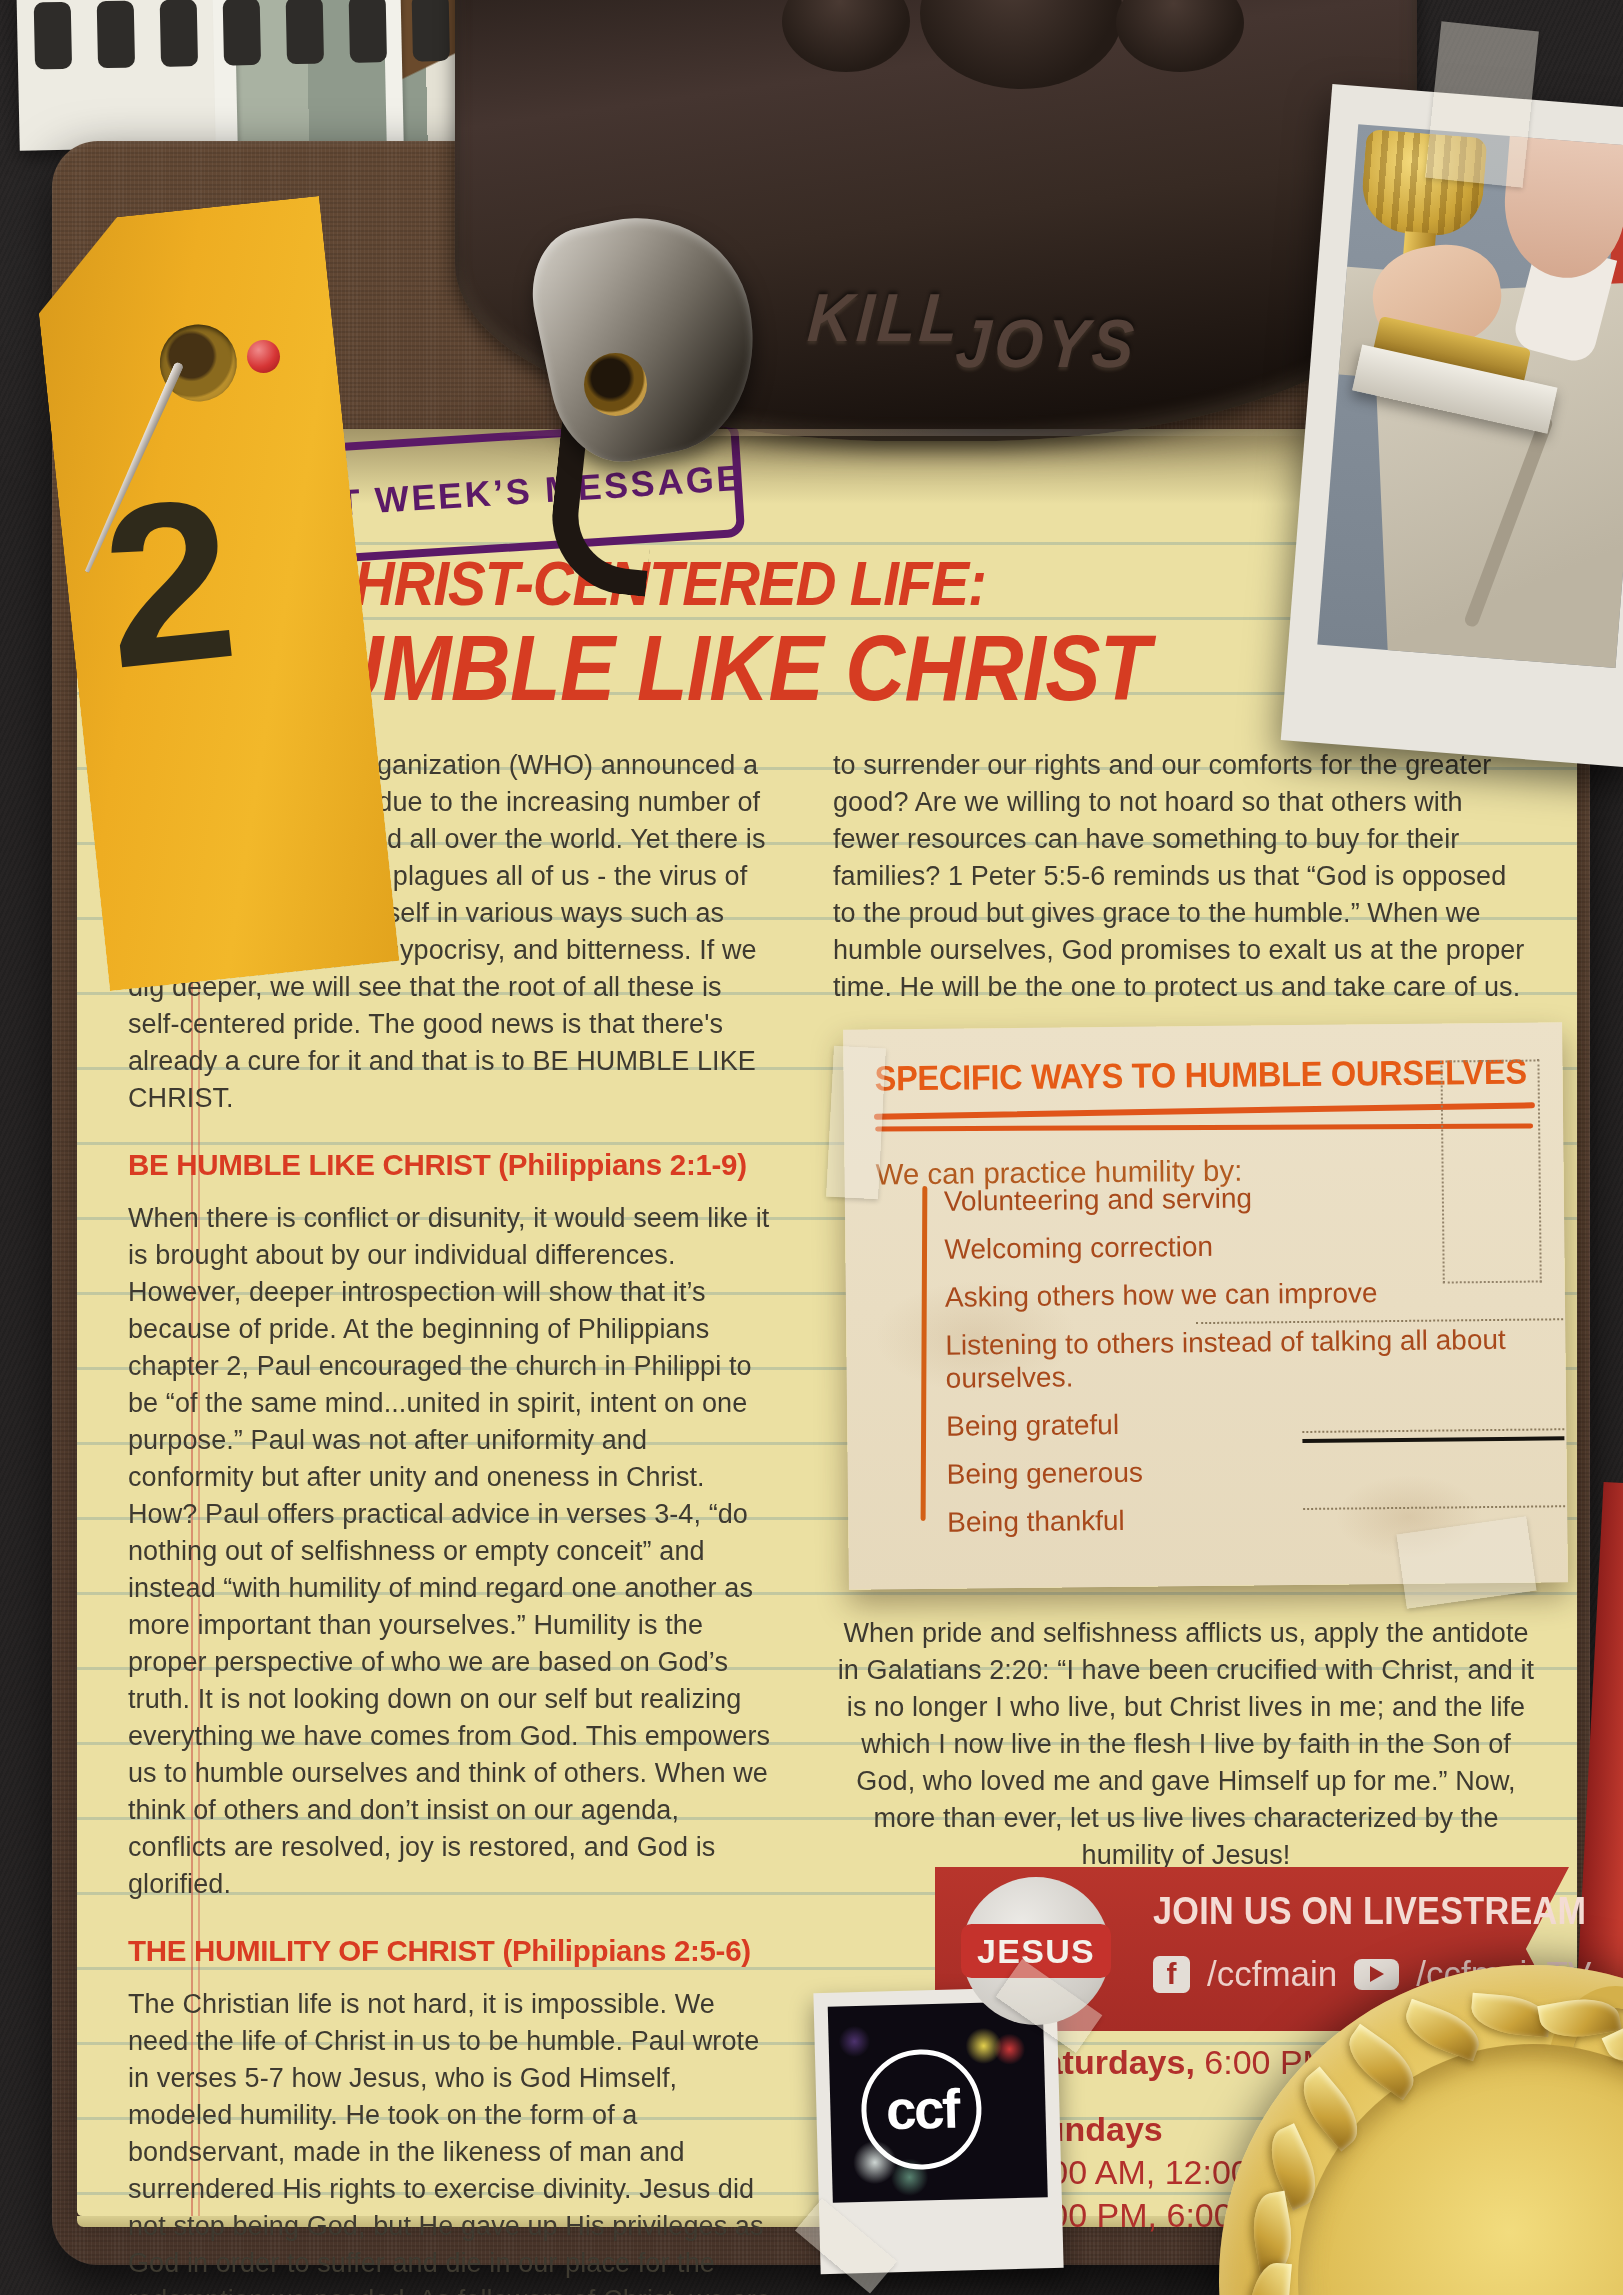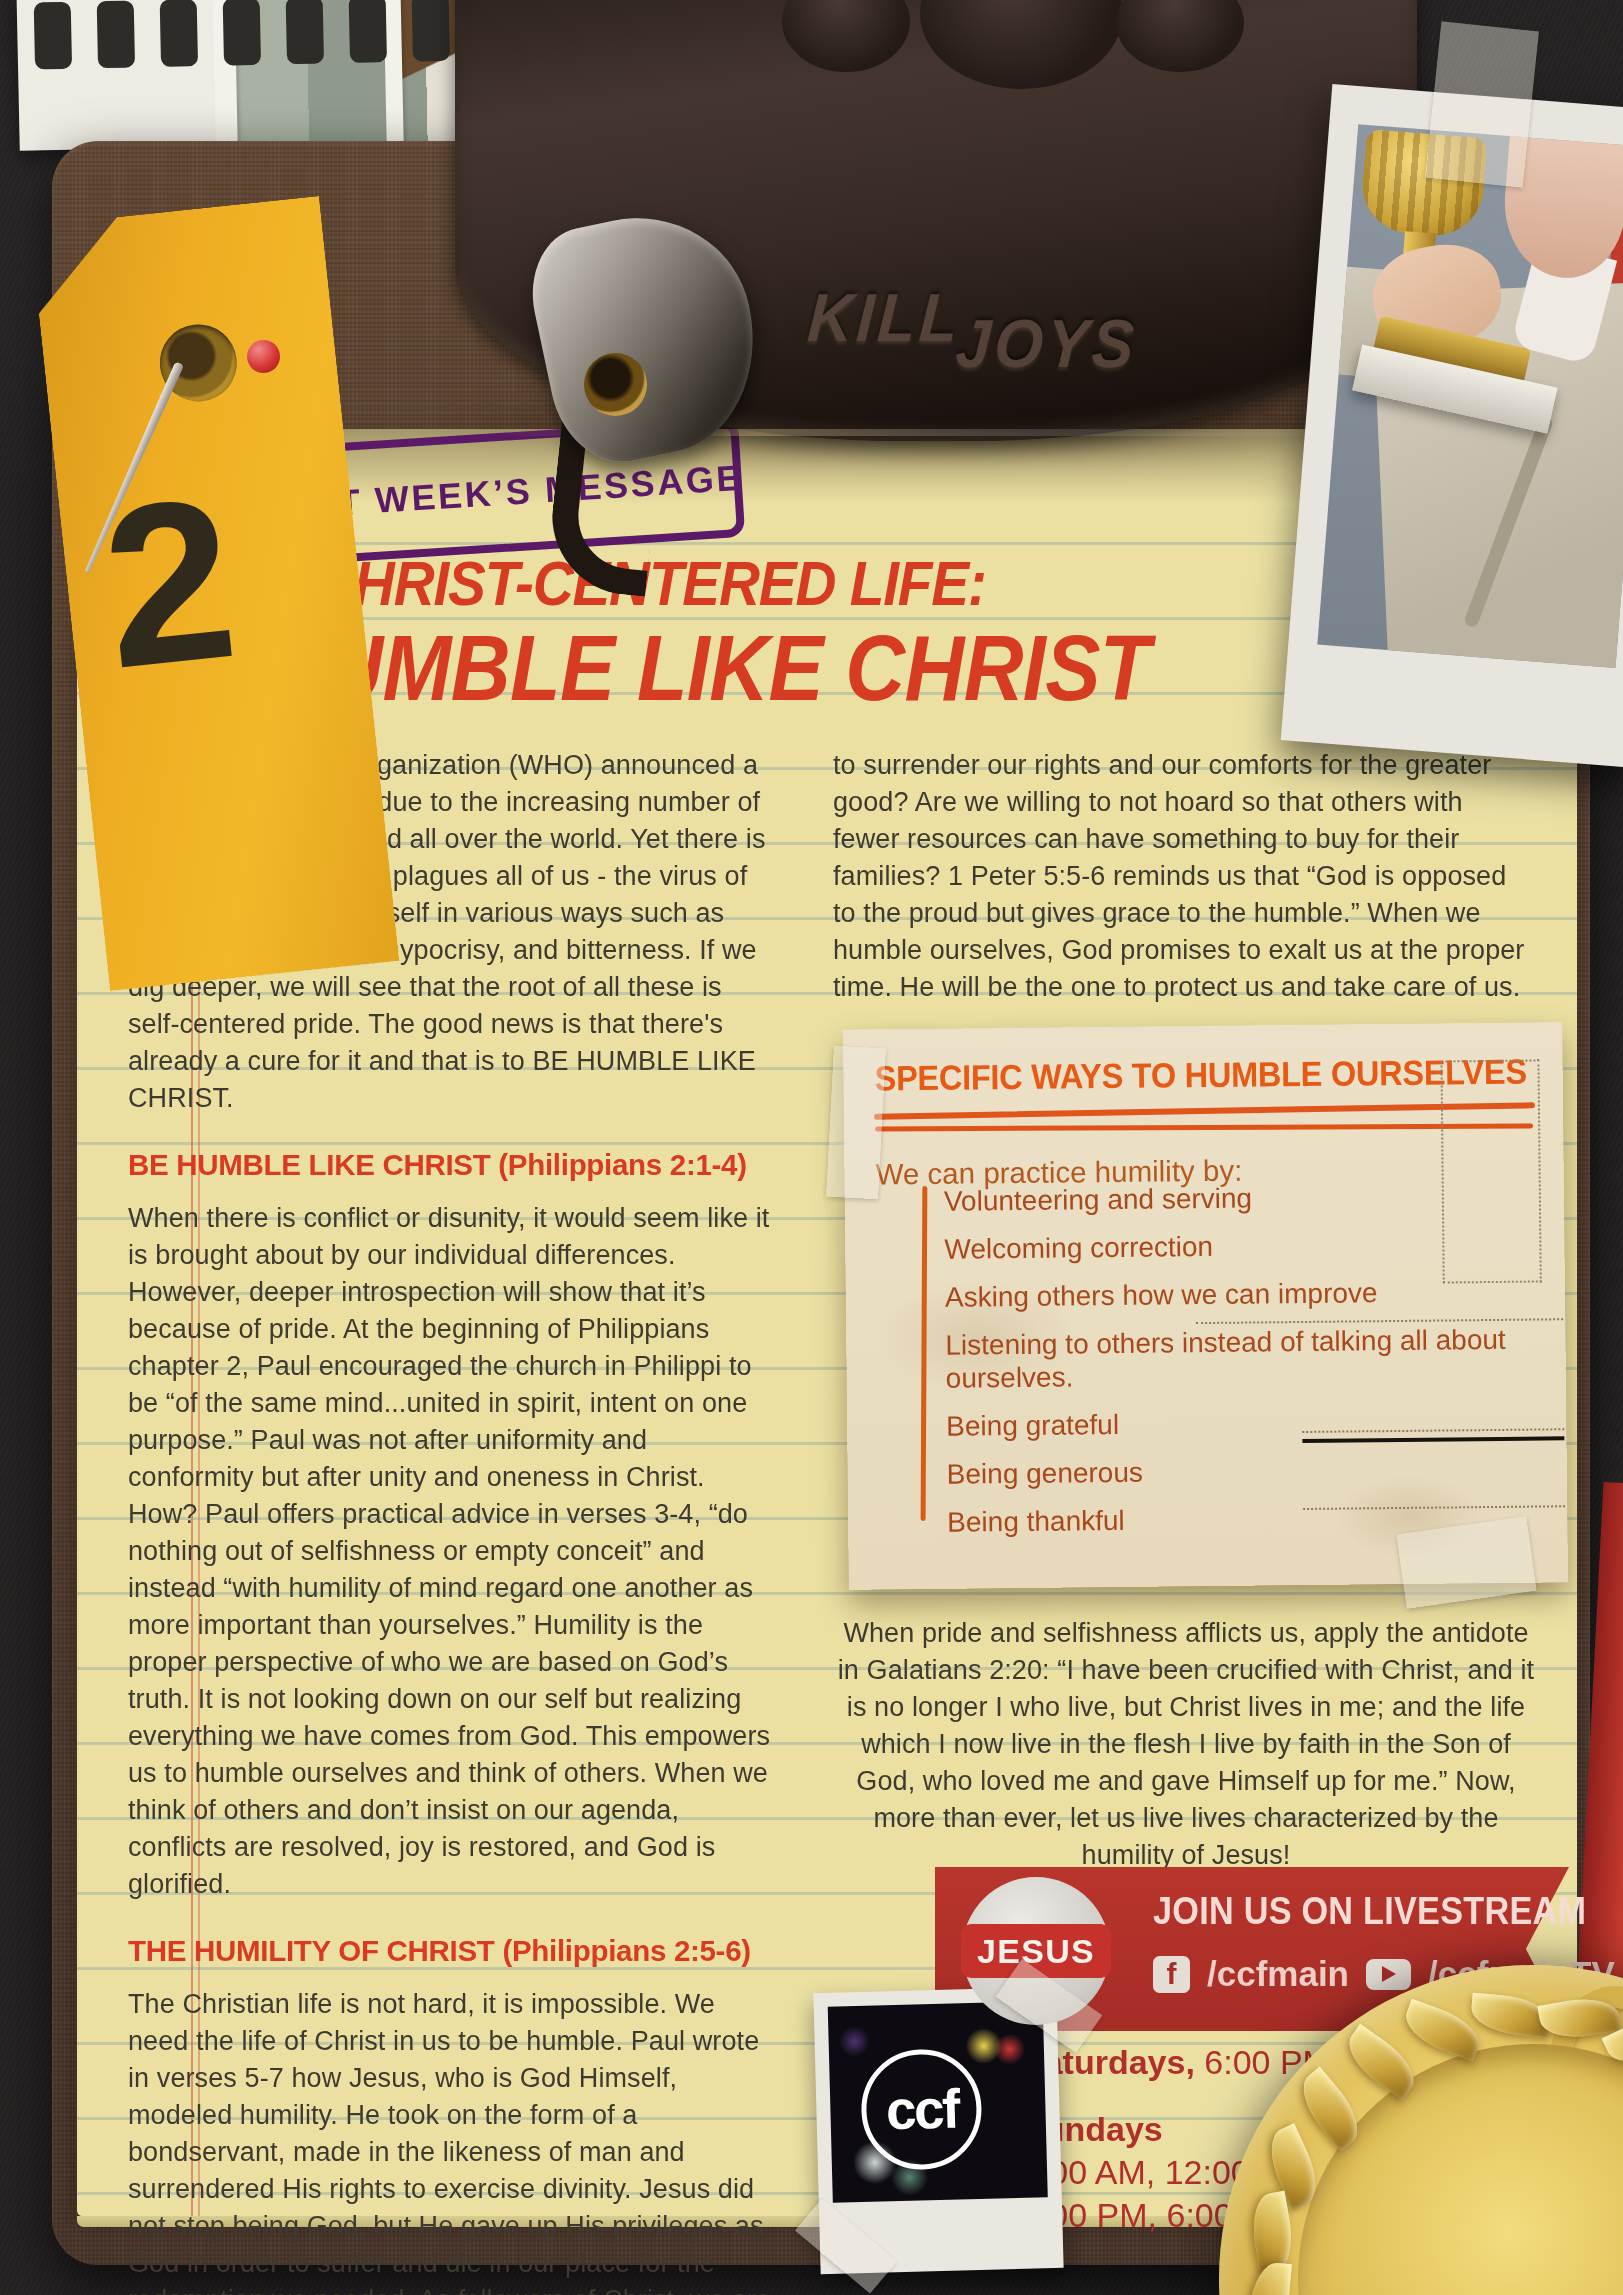--- a/index.html
+++ b/index.html
@@ -150,21 +150,21 @@
         font-weight:bold;font-size:34px;letter-spacing:1.3px;}
   .banner-heading{position:absolute;left:1153px;top:1890px;z-index:8;white-space:nowrap;
         color:#f4dcd4;font-weight:800;font-size:38px;letter-spacing:0.3px;
         transform:scaleX(0.9);transform-origin:left;}
   .banner-social{position:absolute;left:1153px;top:1954px;z-index:8;display:flex;align-items:center;gap:17px;
         color:#eccfc8;font-size:35px;}
   .fb-icon{width:37px;height:37px;border-radius:6.5px;background:#e3ddd6;display:flex;align-items:center;justify-content:center;
         color:#a62c26;font-weight:bold;font-size:30px;}
   .yt-icon{width:45px;height:31px;border-radius:7.9px;background:#e3ddd6;display:flex;align-items:center;justify-content:center;}
   .yt-tri{width:0;height:0;border-left:14.4px solid #a62c26;border-top:8.5px solid transparent;border-bottom:8.5px solid transparent;}
-  .handle{white-space:nowrap;font-weight:bold;}
+  .handle{white-space:nowrap;}
 
   
   .schedule{position:absolute;left:1021px;top:2041px;z-index:7;color:#b2302c;font-size:34px;line-height:43px;}
   .schedule .bold{font-weight:bold;}
   .sched-row1{margin-bottom:23.6px;}
 
   
   .ccf-polaroid{position:absolute;left:817px;top:1990px;width:243px;height:281px;z-index:7;
         transform:rotate(-1.5deg);background:#eae7e1;padding:0;
         box-shadow:0 10.5px 23.6px rgba(0,0,0,0.4);}
@@ -261,21 +261,21 @@
     <span>LAST WEEK’S MESSAGE</span>
   </div>
 
   <div class="title">
     <div class="title-1">LIVE A CHRIST-CENTERED LIFE:</div>
     <div class="title-2">BE HUMBLE LIKE CHRIST</div>
   </div>
 
   <div class="col-left body-text">
     <p style="margin:0;">The World Health Organization (WHO) announced a COVID19 pandemic due to the increasing number of people getting infected all over the world. Yet there is a bigger problem that plagues all of us - the virus of PRIDE. It manifests itself in various ways such as envy, anger, slander, hypocrisy, and bitterness. If we dig deeper, we will see that the root of all these is self-centered pride. The good news is that there's already a cure for it and that is to BE HUMBLE LIKE CHRIST.</p>
-    <div class="sec-head">BE HUMBLE LIKE CHRIST (Philippians 2:1-4)</div>
+    <div class="sec-head">BE HUMBLE LIKE CHRIST (Philippians 2:1-9)</div>
     <p style="margin:0;">When there is conflict or disunity, it would seem like it is brought about by our individual differences. However, deeper introspection will show that it’s because of pride. At the beginning of Philippians chapter 2, Paul encouraged the church in Philippi to be “of the same mind...united in spirit, intent on one purpose.” Paul was not after uniformity and conformity but after unity and oneness in Christ. How? Paul offers practical advice in verses 3-4, “do nothing out of selfishness or empty conceit” and instead “with humility of mind regard one another as more important than yourselves.” Humility is the proper perspective of who we are based on God’s truth. It is not looking down on our self but realizing everything we have comes from God. This empowers us to humble ourselves and think of others. When we think of others and don’t insist on our agenda, conflicts are resolved, joy is restored, and God is glorified.</p>
     <div class="sec-head">THE HUMILITY OF CHRIST (Philippians 2:5-6)</div>
     <p style="margin:0;">The Christian life is not hard, it is impossible. We need the life of Christ in us to be humble. Paul wrote in verses 5-7 how Jesus, who is God Himself, modeled humility. He took on the form of a bondservant, made in the likeness of man and surrendered His rights to exercise divinity. Jesus did not stop being God, but He gave up His privileges as God in order to suffer and die in our place for the redemption we needed. As followers of Christ, we are to BE LIKE JESUS. Are we willing</p>
   </div>
 
   <div class="col-right body-text">
     <p style="margin:0;">to surrender our rights and our comforts for the greater good? Are we willing to not hoard so that others with fewer resources can have something to buy for their families?  1 Peter 5:5-6 reminds us that “God is opposed to the proud but gives grace to the humble.” When we humble ourselves, God promises to exalt us at the proper time. He will be the one to protect us and take care of us.</p>
   </div>
 
   <div class="card">

